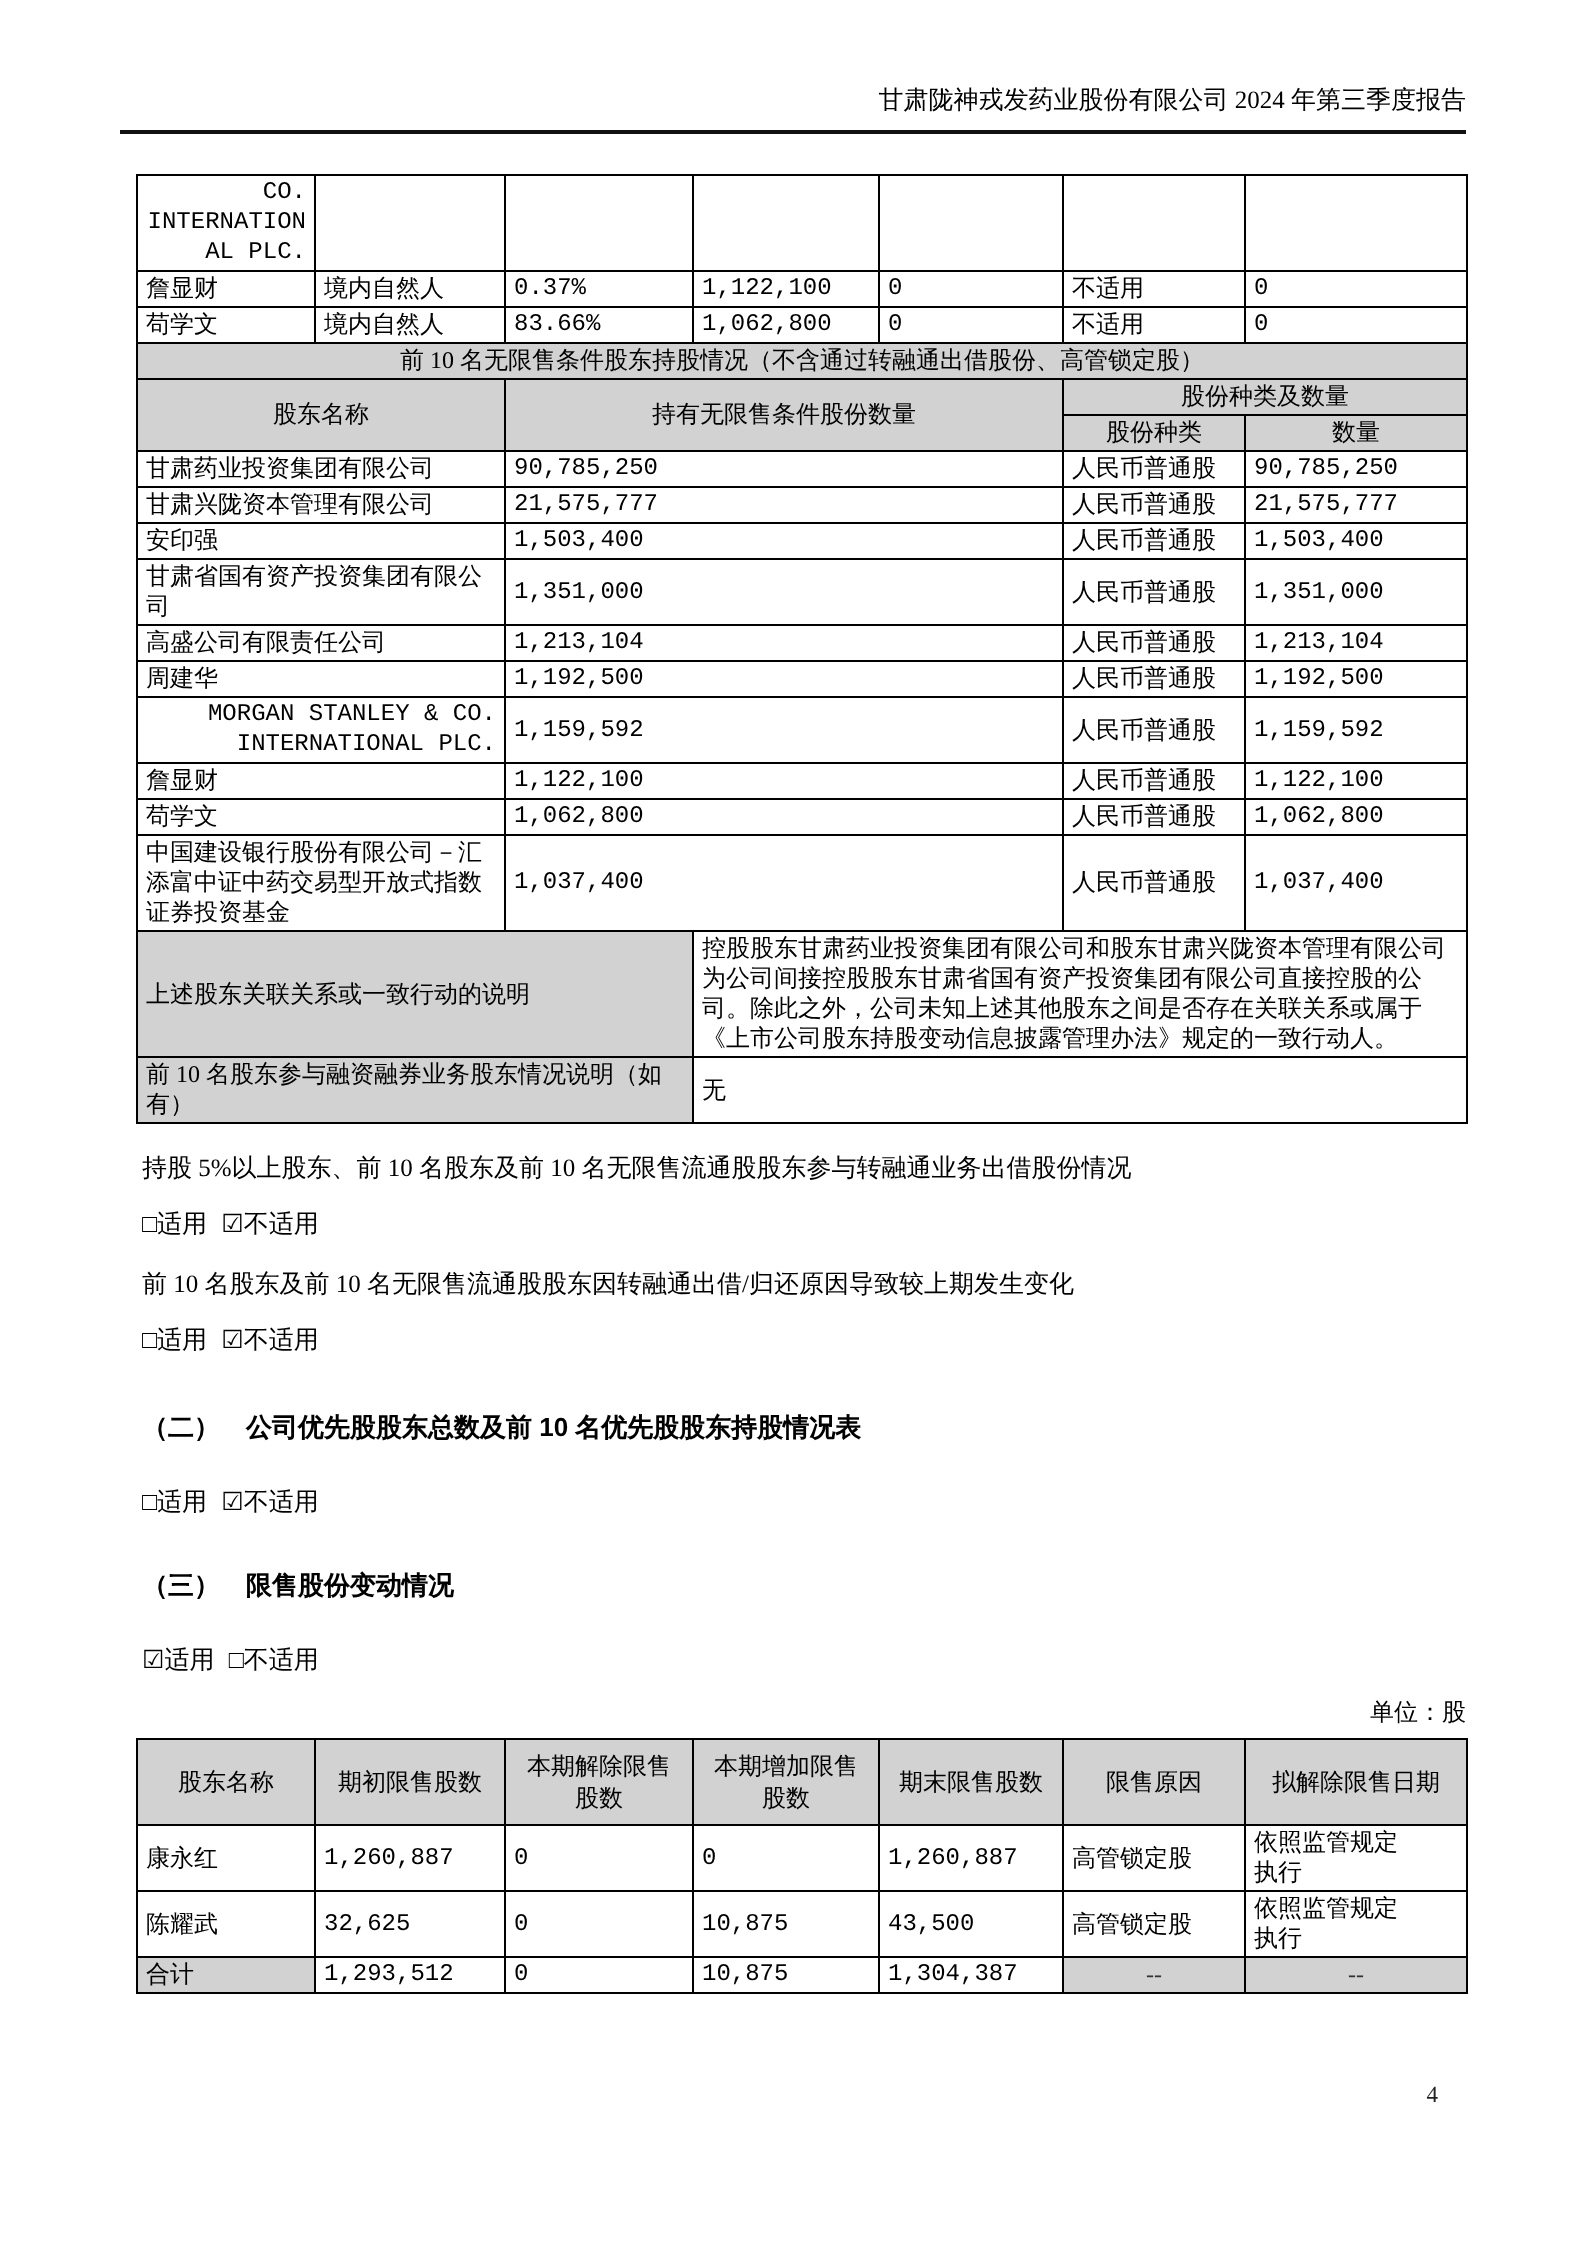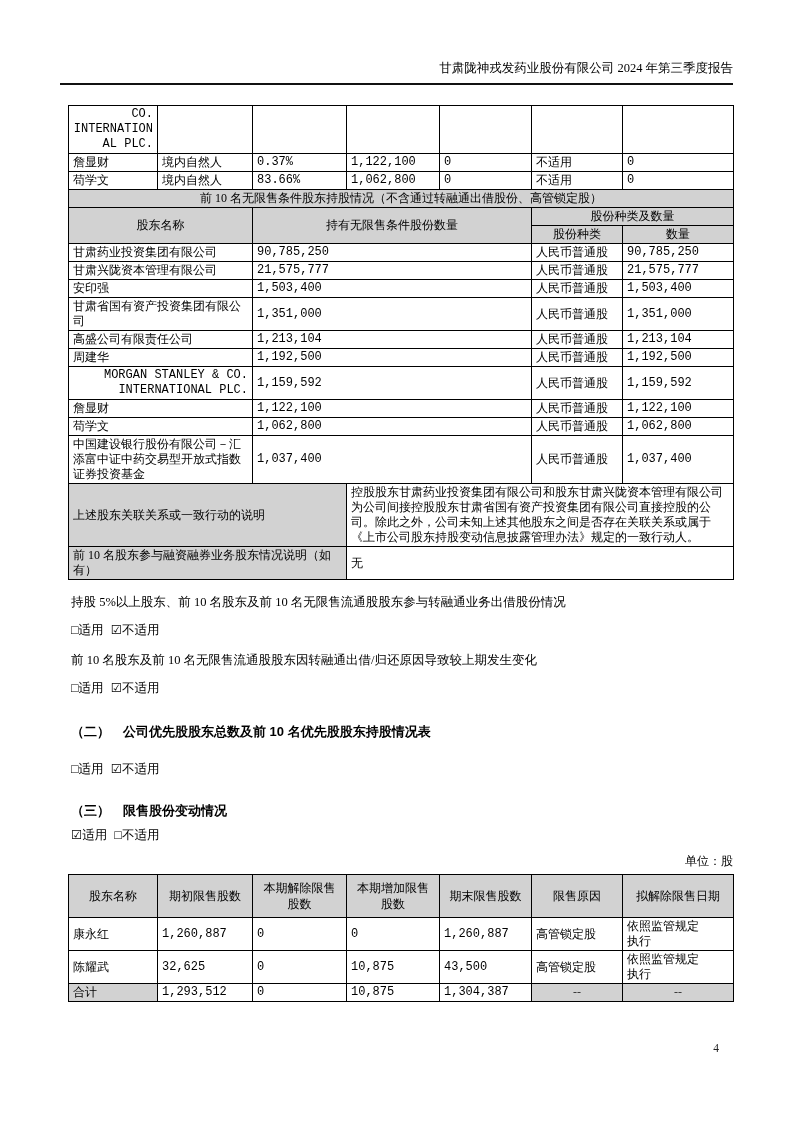--- a/index.html
+++ b/index.html
@@ -8,21 +8,21 @@
     width:793px; height:1122px;
     margin:0 auto;
     background:#ffffff;
     color:#000;
     font-family:"Liberation Serif","DejaVu Serif",serif;
     overflow:hidden;
   }
   
   .page-header {
     margin:0 60px;
-    padding-top:60px;
+    padding-top:42px;
     padding-bottom:7px;
     border-bottom:2.5px solid #111;
     text-align:right;
     font-size:12.5px;
     line-height:16px;
   }
   
   table.doc-table {
     border-collapse:collapse;
     table-layout:fixed;
@@ -218,21 +218,21 @@
 
   <p class="body-line" style="margin-top:14px">持股 5%以上股东、前 10 名股东及前 10 名无限售流通股股东参与转融通业务出借股份情况</p>
   <p class="check-line">□适用 ☑不适用</p>
   <p class="body-line" style="margin-top:14px">前 10 名股东及前 10 名无限售流通股股东因转融通出借/归还原因导致较上期发生变化</p>
   <p class="check-line">□适用 ☑不适用</p>
 
   <h3 class="section-heading">（二）　公司优先股股东总数及前 10 名优先股股东持股情况表</h3>
   <p class="check-line" style="margin-top:21px">□适用 ☑不适用</p>
 
   <h3 class="section-heading" style="margin-top:25px">（三）　限售股份变动情况</h3>
-  <p class="check-line" style="margin-top:8px">☑适用 □不适用</p>
+  <p class="check-line" style="margin-top:21px">☑适用 □不适用</p>
 
   <div class="unit-line">单位：股</div>
 
   <table class="doc-table restricted-table">
     <colgroup>
       <col style="width:89px">
         <col style="width:95px">
         <col style="width:94px">
         <col style="width:93px">
       <col style="width:92px">

